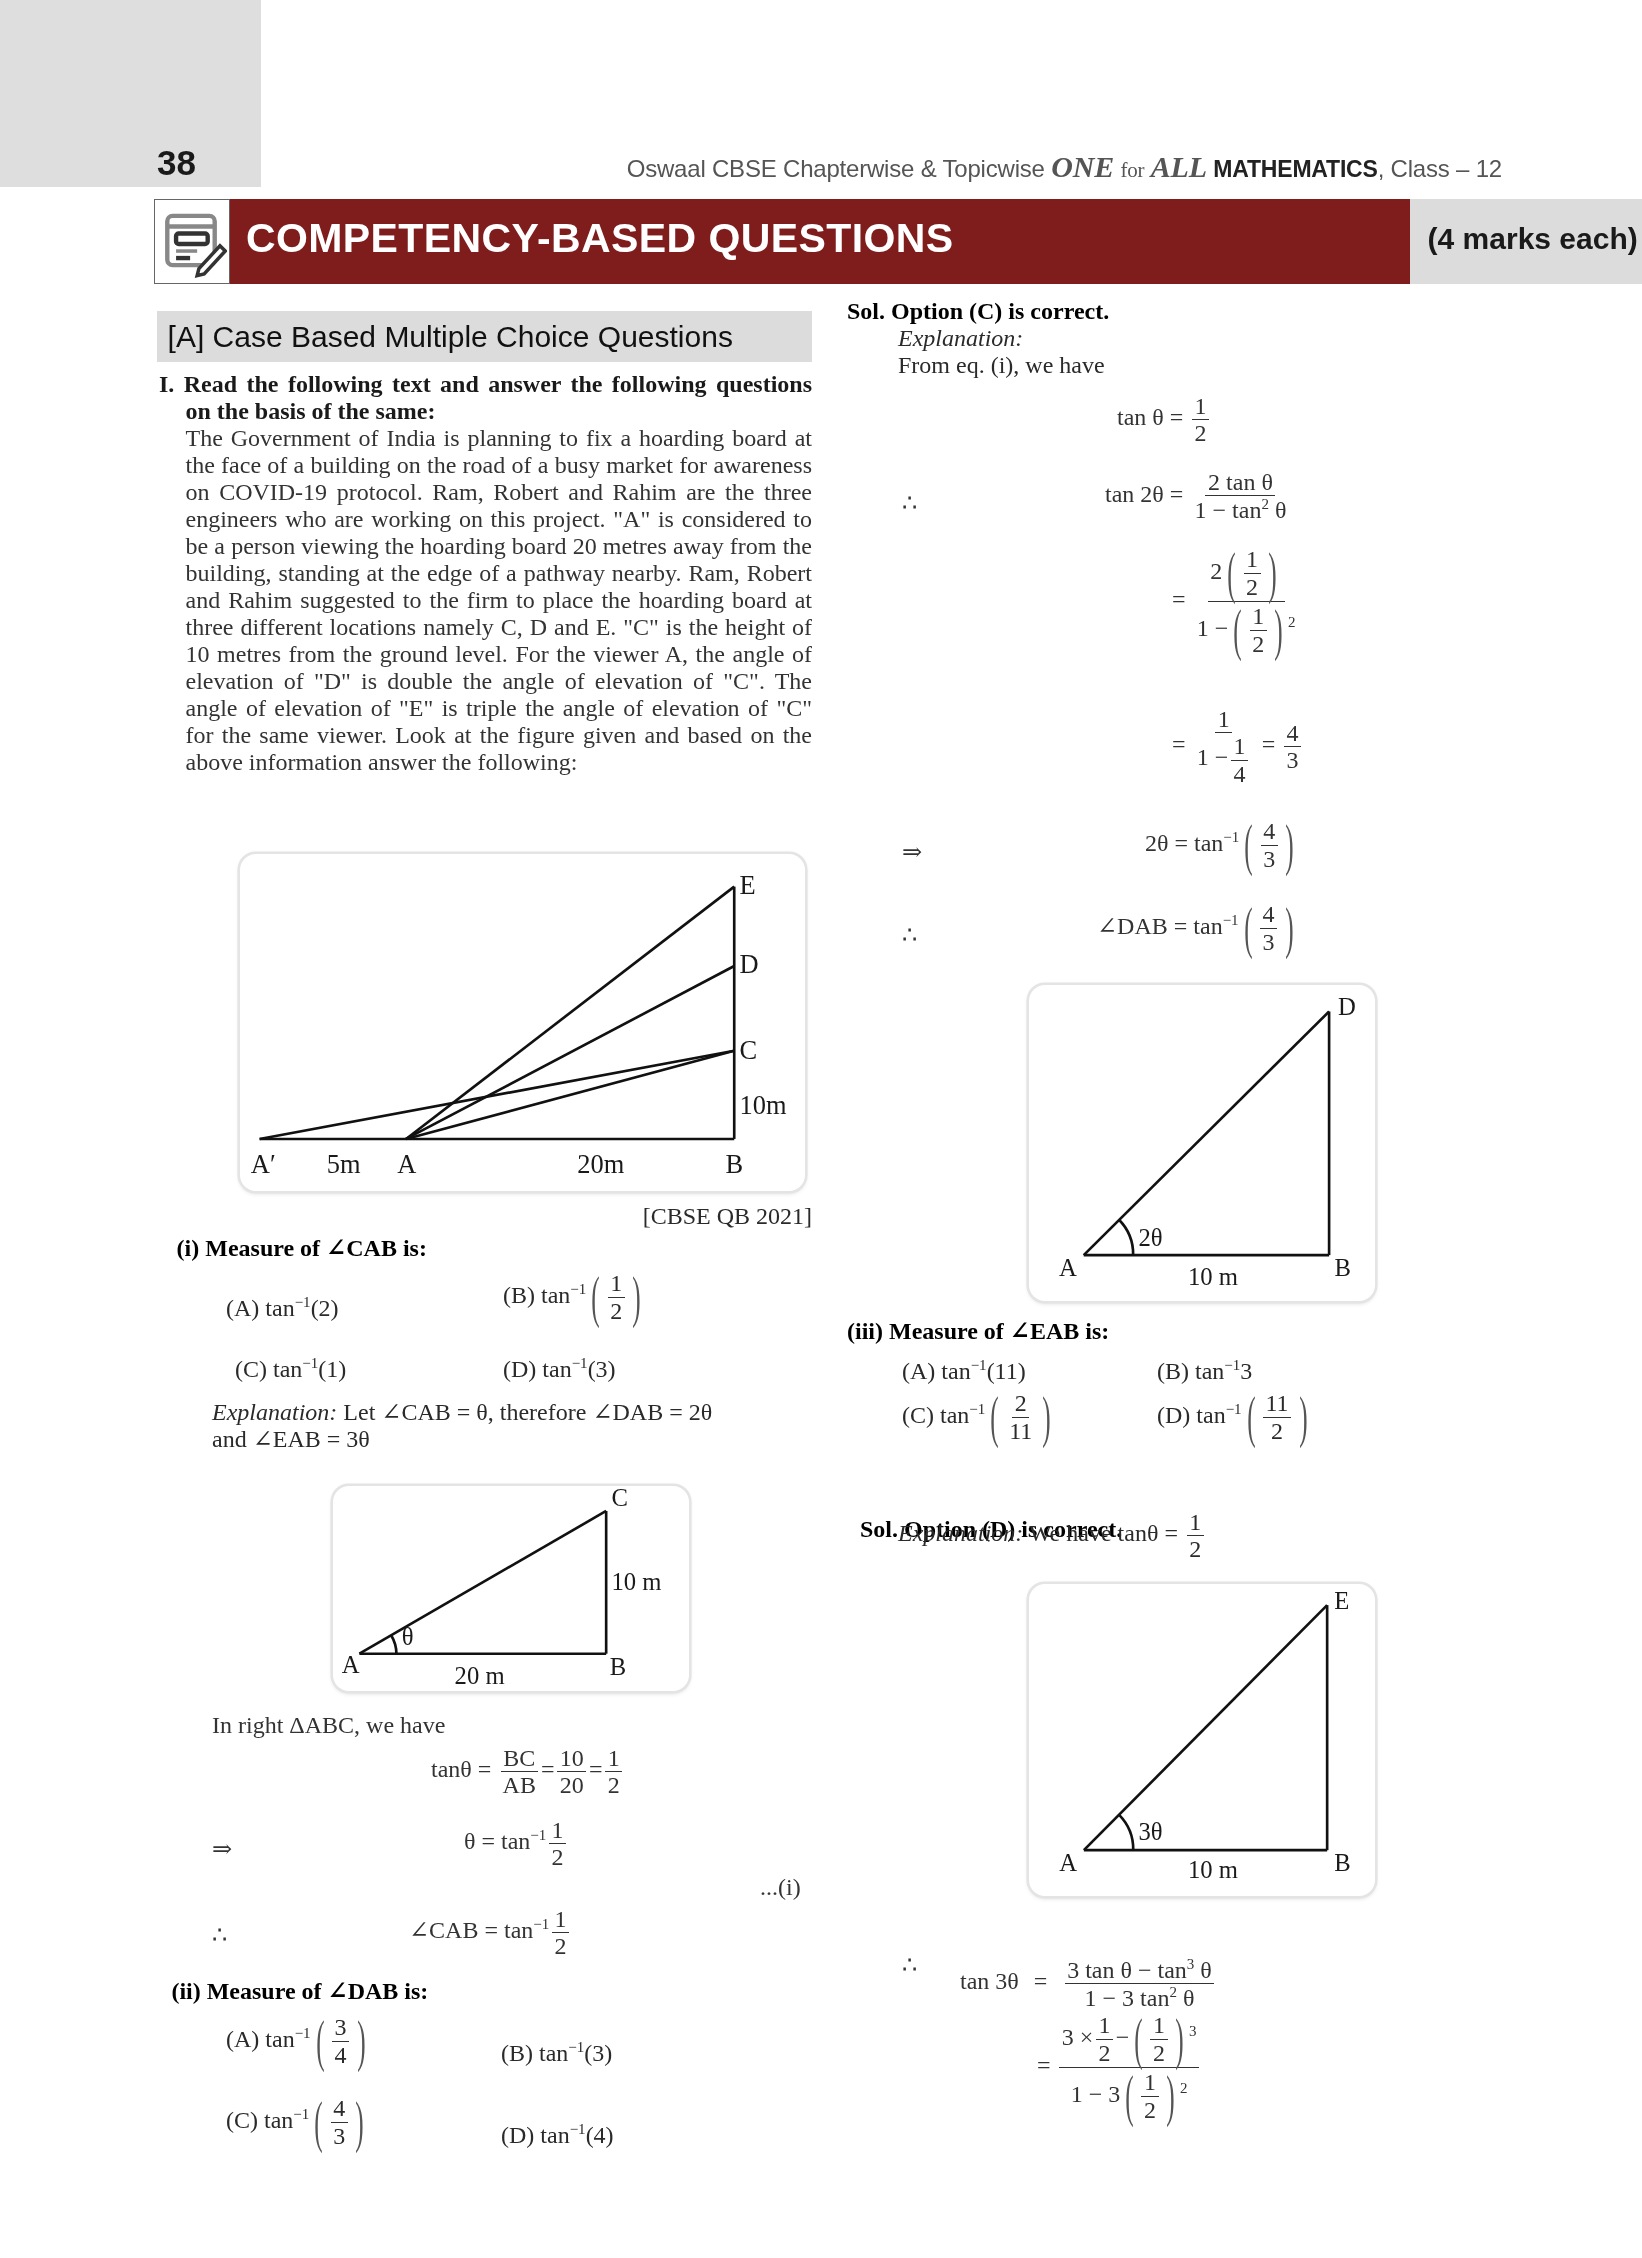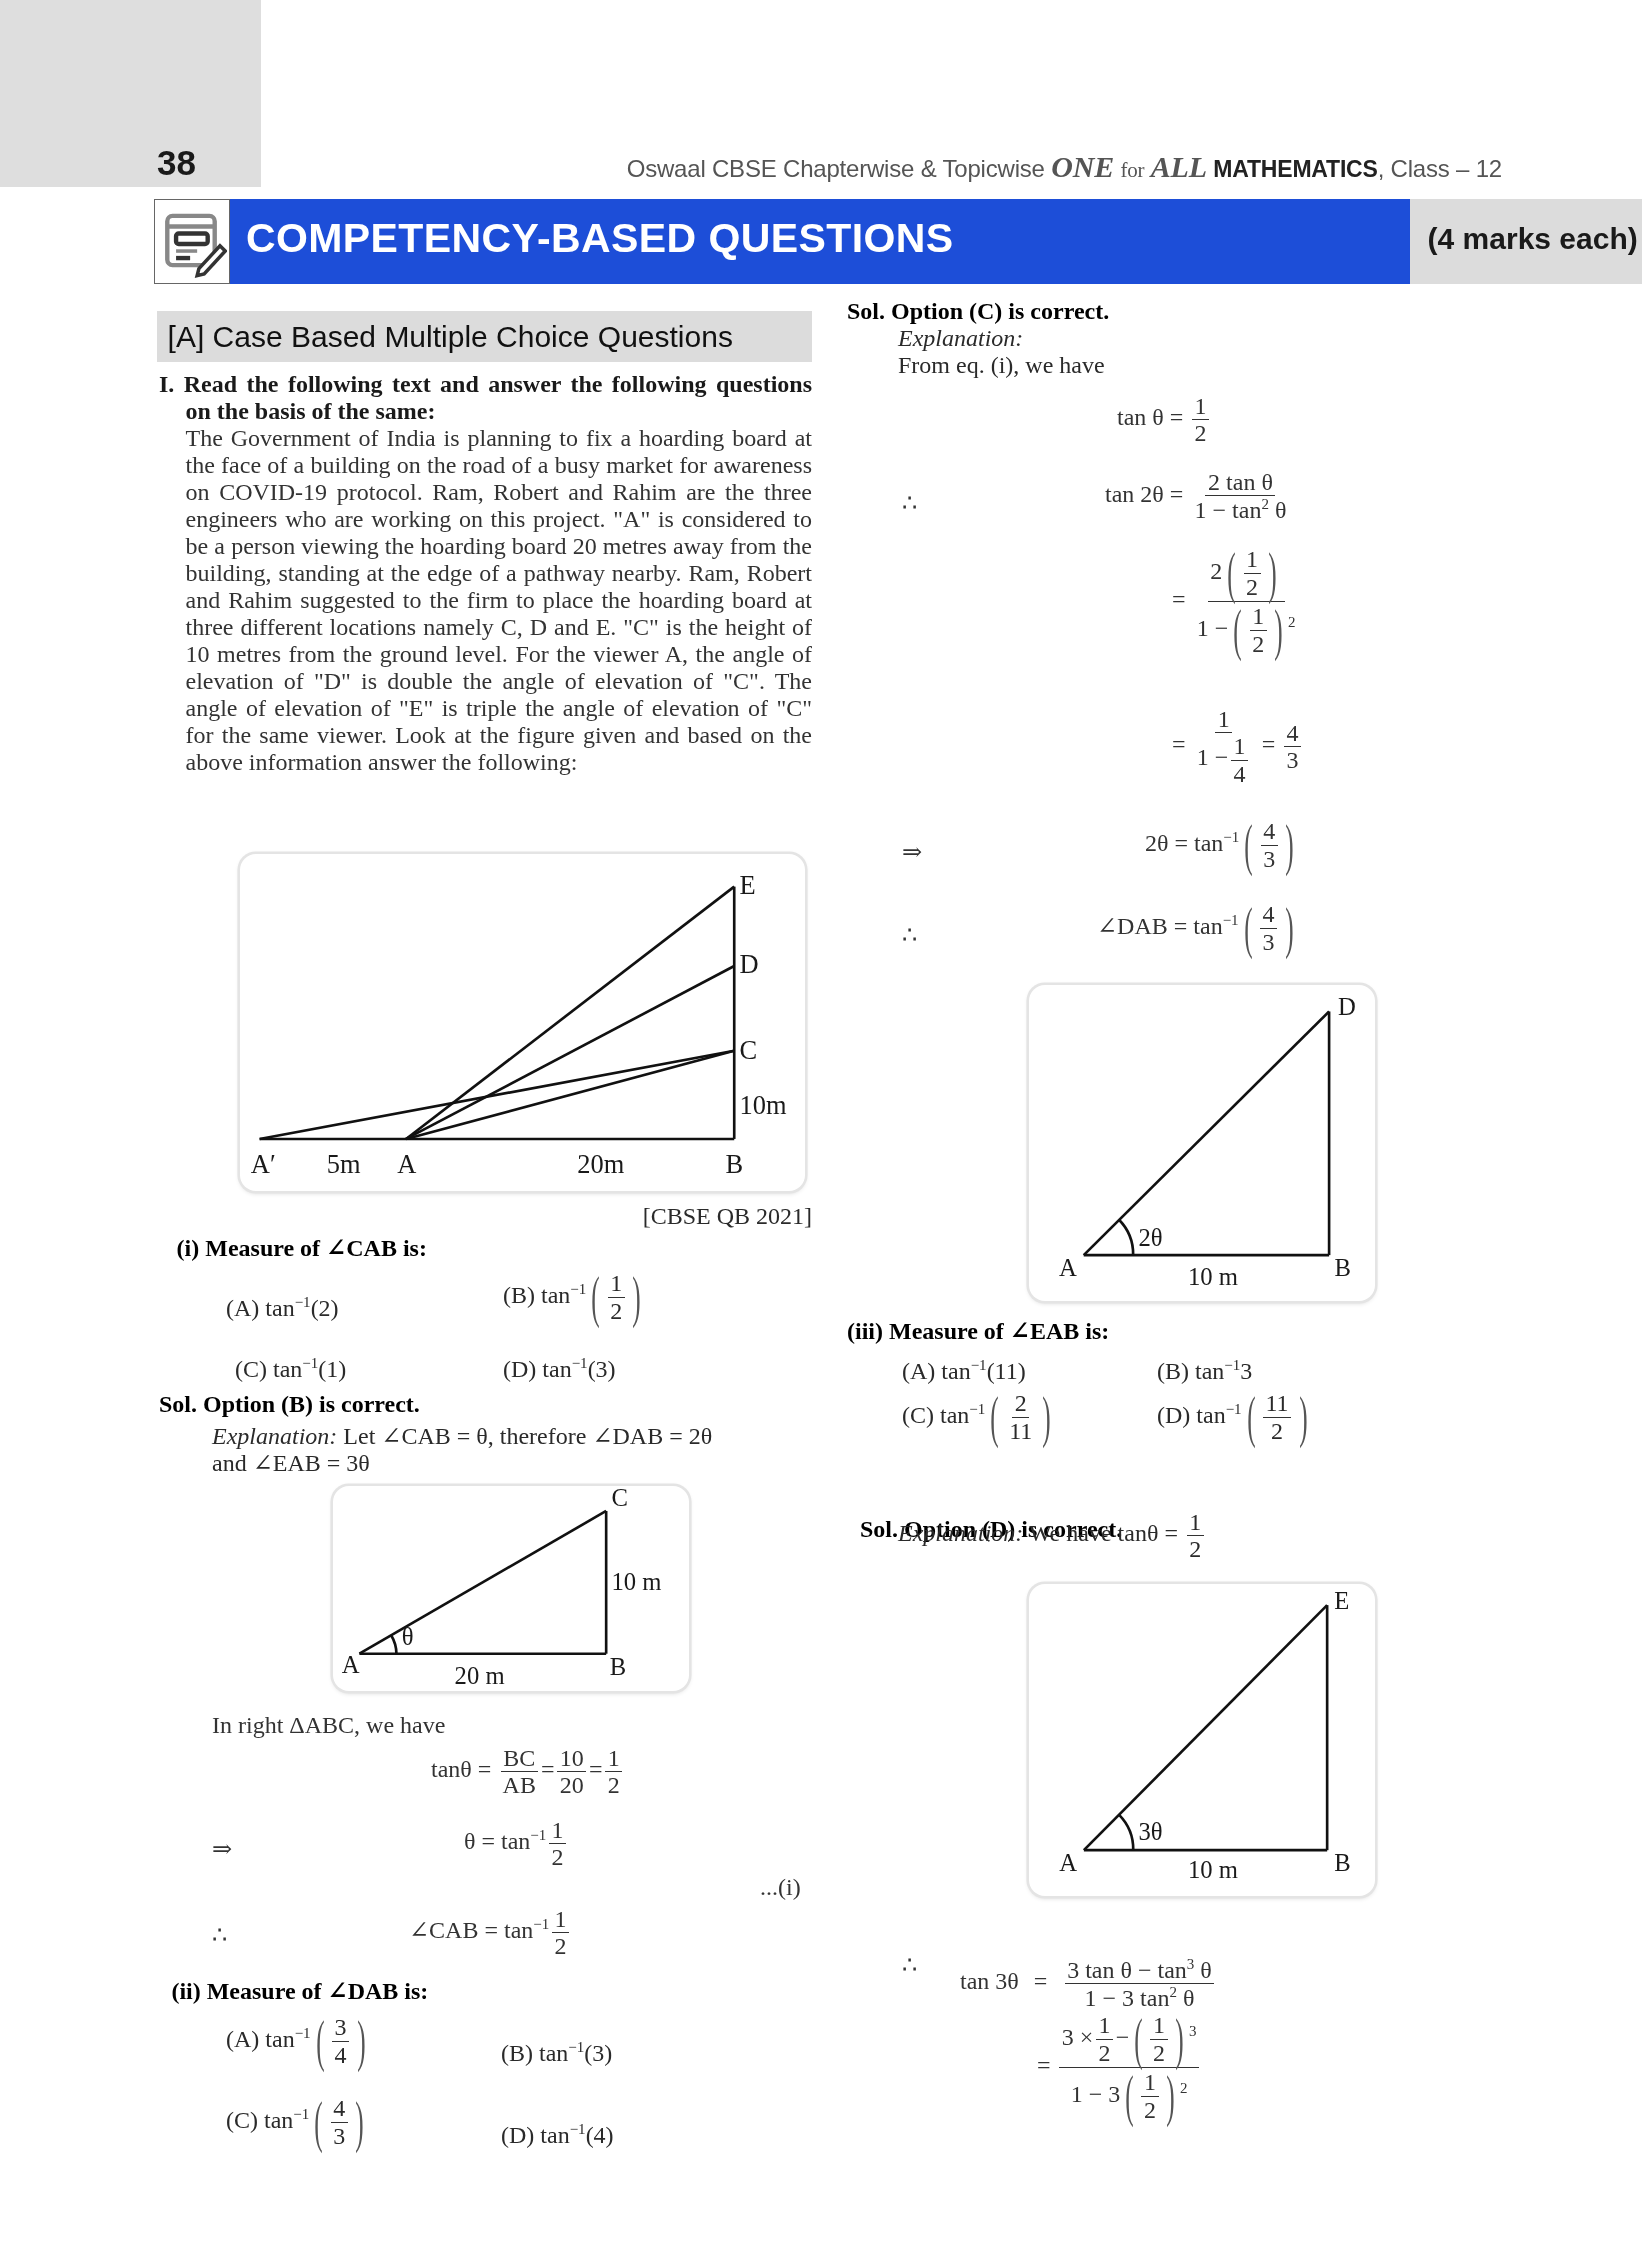--- a/index.html
+++ b/index.html
@@ -11,21 +11,21 @@
               font-weight:bold; font-size:35px; color:#1a1a1a; }
   .running-head { right:141px; top:150px; font-family:"Liberation Sans","DejaVu Sans",sans-serif;
                   font-size:24px; color:#555; letter-spacing:-0.2px; white-space:nowrap; }
   .running-head .one { font-family:"Liberation Serif",serif; font-weight:bold; font-style:italic; font-size:30px; color:#555; }
   .running-head .for { font-family:"Liberation Serif",serif; font-size:21px; color:#555; }
   .running-head .subj { font-weight:bold; color:#222; font-size:23px; }
 
   .banner { left:154px; top:199px; width:1348px; height:85px; }
   .banner .icon-box { position:absolute; left:0; top:0; width:76px; height:85px; background:#fff;
                       border:1.8px solid #666; box-sizing:border-box; }
-  .banner .title-box { position:absolute; left:76px; top:0; width:1408px; height:85px; background:#1d4ed8; }
+  .banner .title-box { position:absolute; left:76px; top:0; width:1408px; height:85px; background:#7f1d1d; }
   .banner .title { position:absolute; left:16px; top:16px; font-family:"Liberation Sans","DejaVu Sans",sans-serif;
                    font-weight:bold; font-size:41px; color:#fff; letter-spacing:0.4px; }
   .banner .marks-box { position:absolute; left:1256px; top:0; width:247px; height:85px; background:#dcdcdc; }
   .banner .marks { position:absolute; left:17.6px; top:23px; font-family:"Liberation Sans","DejaVu Sans",sans-serif;
                    font-weight:bold; font-size:30px; color:#1a1a1a; }
 
   .col { font-size:24px; line-height:27px; }
   .left { left:159px; width:653px; }
   .right { left:847px; width:547px; }
 
@@ -140,24 +140,20 @@
     </div>
     <div class="abs" style="left:76px;top:88px;font-family:Liberation Serif, serif;">
       <span>(C)</span>
       tan<sup>−1</sup>(1)
     </div>
     <div class="abs" style="left:344px;top:88px;">
       <span>(D)</span>
       tan<sup>−1</sup>(3)
     </div>
   </div>
-  <div style="margin-top:-3.5px;">
-    <span class="bold">Sol.</span>
-    <span class="bold">Option (B) is correct.</span>
-  </div>
   <div style="padding-left:53px;margin-top:5.3px;">
     <span class="it">Explanation:</span>
     <span>Let ∠CAB = θ, therefore ∠DAB = 2θ</span><br>
     <span>and ∠EAB = 3θ</span>
   </div>
 </div>
 
 <div class="abs fig" style="left:333px;top:1486px;width:356px;height:205px;">
   <svg width="356" height="205" viewBox="0 0 404 232">
     <g stroke="#111" stroke-width="3" fill="none">

